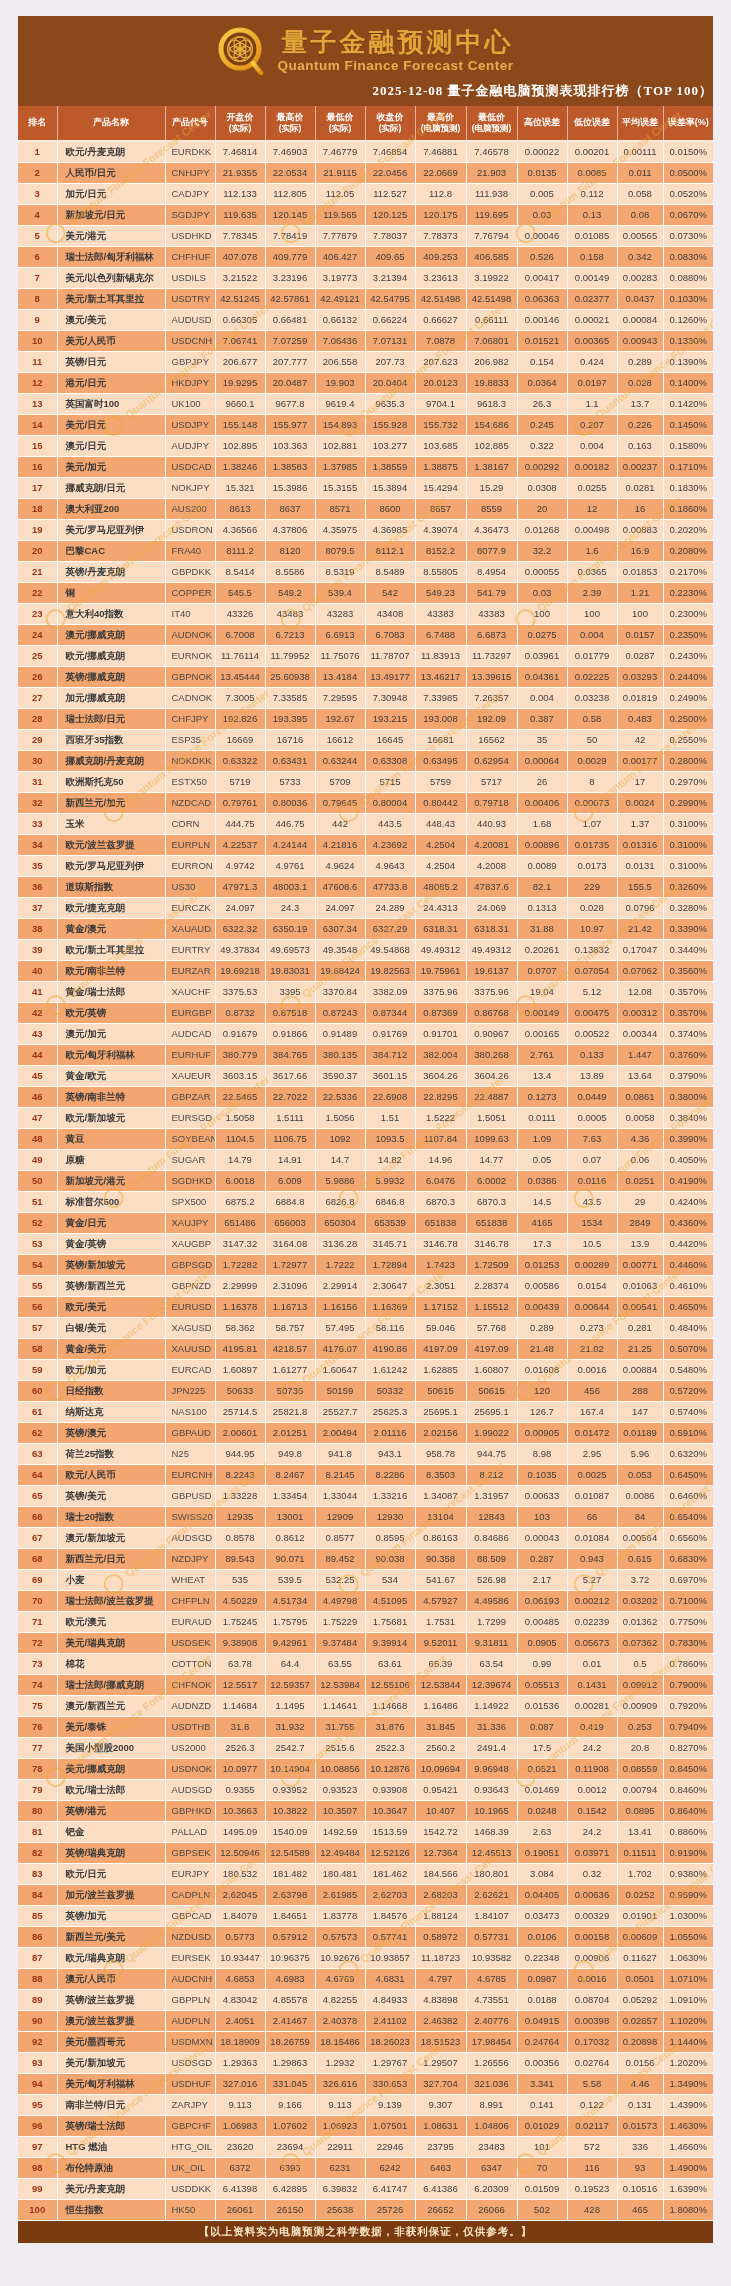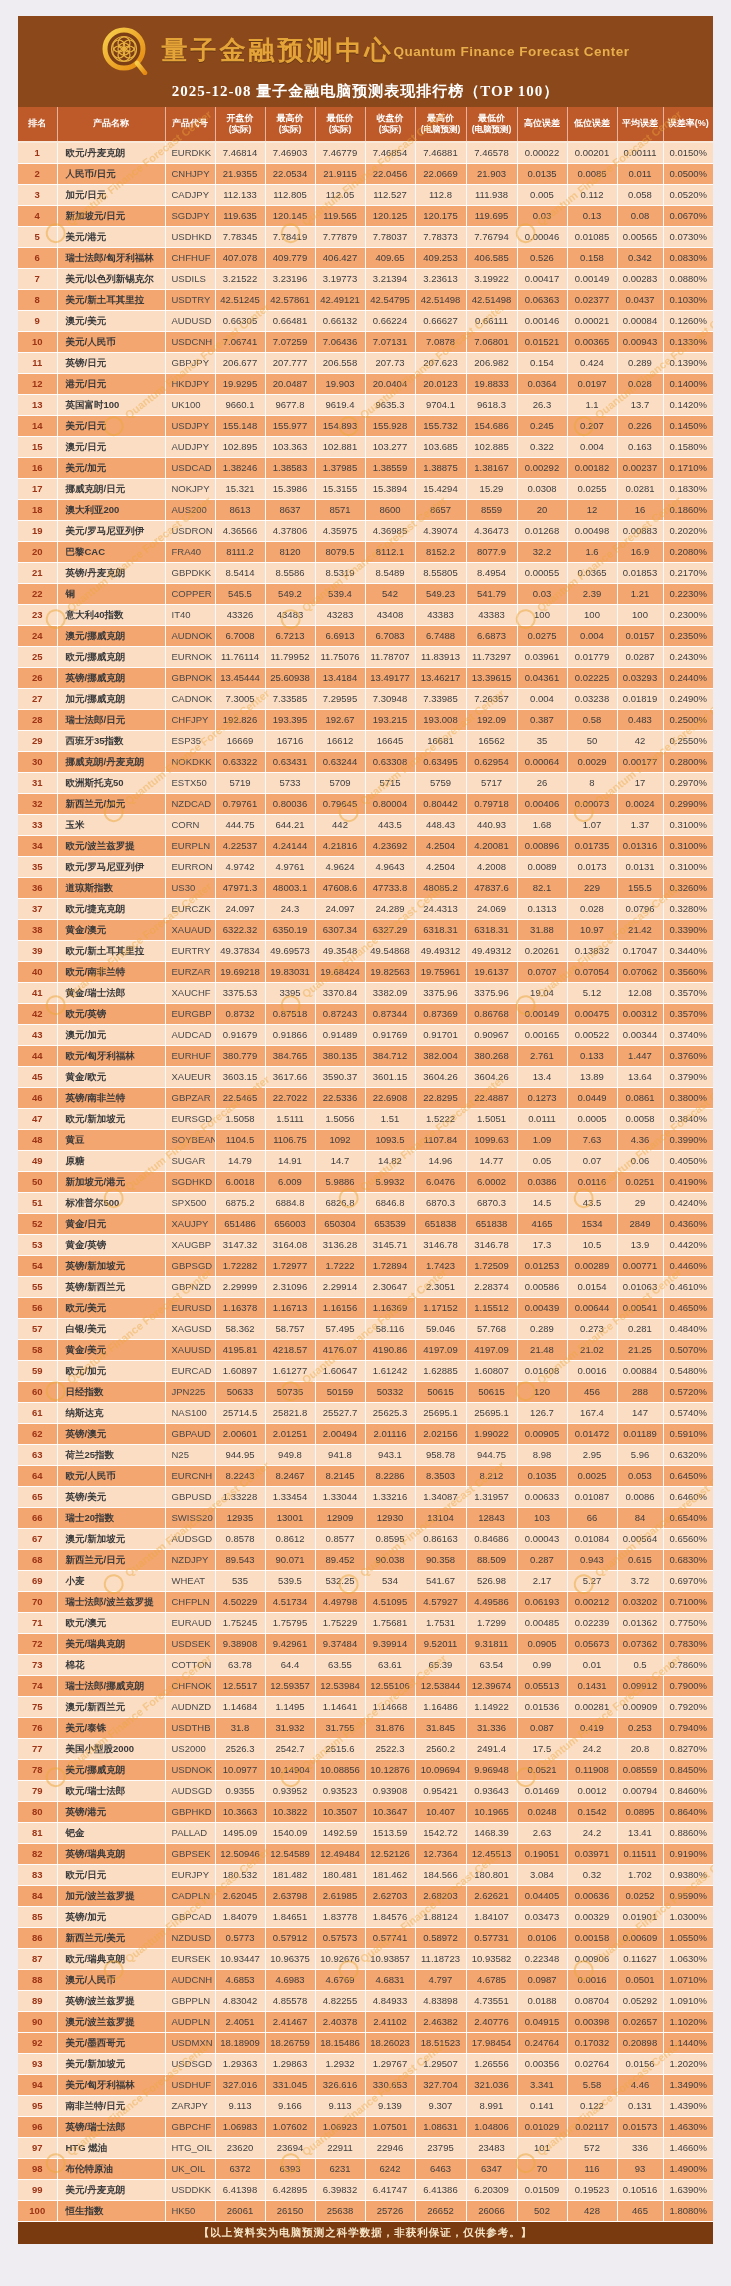--- a/index.html
+++ b/index.html
@@ -10,32 +10,32 @@
   }
   .sheet{position:relative;margin:16px 0 0 18px;width:695px;}
 
   
   .brand-header{
     background:#8A481B;color:#fff;
     padding-top:8px;
   }
   .brand-row{display:flex;align-items:center;justify-content:center;gap:12px;height:54px;}
   .logo{width:48px;height:48px;flex:0 0 48px;}
-  .brand-names{display:flex;align-items:center;}
+  .brand-names{display:flex;flex-direction:column;align-items:flex-end;}
   .brand-cn{
     font-family:"Liberation Serif","DejaVu Serif",serif;
     font-size:26px;font-weight:bold;color:#E5A437;letter-spacing:3px;line-height:1.1;
     text-shadow:0 1px 0 rgba(0,0,0,.25);
   }
   .brand-en{
     font-size:13.5px;font-weight:bold;color:#E8AE4B;letter-spacing:.5px;margin-top:1px;
   }
   .report-title{
     font-family:"Liberation Serif","DejaVu Serif",serif;
-    text-align:center;color:#FFFFFF;font-size:15px;font-weight:bold;
+    text-align:right;color:#FFFFFF;font-size:13px;font-weight:bold;
     letter-spacing:1px;padding:4px 0 6px 0;
   }
 
   
   table.forecast{border-collapse:collapse;table-layout:fixed;width:695px;padding-left:39px;}
   col.c-rank{width:39px;} col.c-name{width:108px;} col.c-code{width:50px;}
   col.c-n50{width:50px;} col.c-n51{width:51px;} col.c-n46{width:46px;}
   thead th{
     background:#BE5A2A;color:#FFFFFF;font-weight:bold;
     height:34px;padding:0;vertical-align:middle;
@@ -660,21 +660,21 @@
           <td>0.00406</td>
           <td>0.00073</td>
           <td>0.0024</td>
           <td>0.2990%</td>
         </tr>
         <tr class="odd">
           <td>33</td>
           <td>玉米</td>
           <td>CORN</td>
           <td>444.75</td>
-          <td>644.21</td>
+          <td>446.75</td>
           <td>442</td>
           <td>443.5</td>
           <td>448.43</td>
           <td>440.93</td>
           <td>1.68</td>
           <td>1.07</td>
           <td>1.37</td>
           <td>0.3100%</td>
         </tr>
         <tr class="even">

